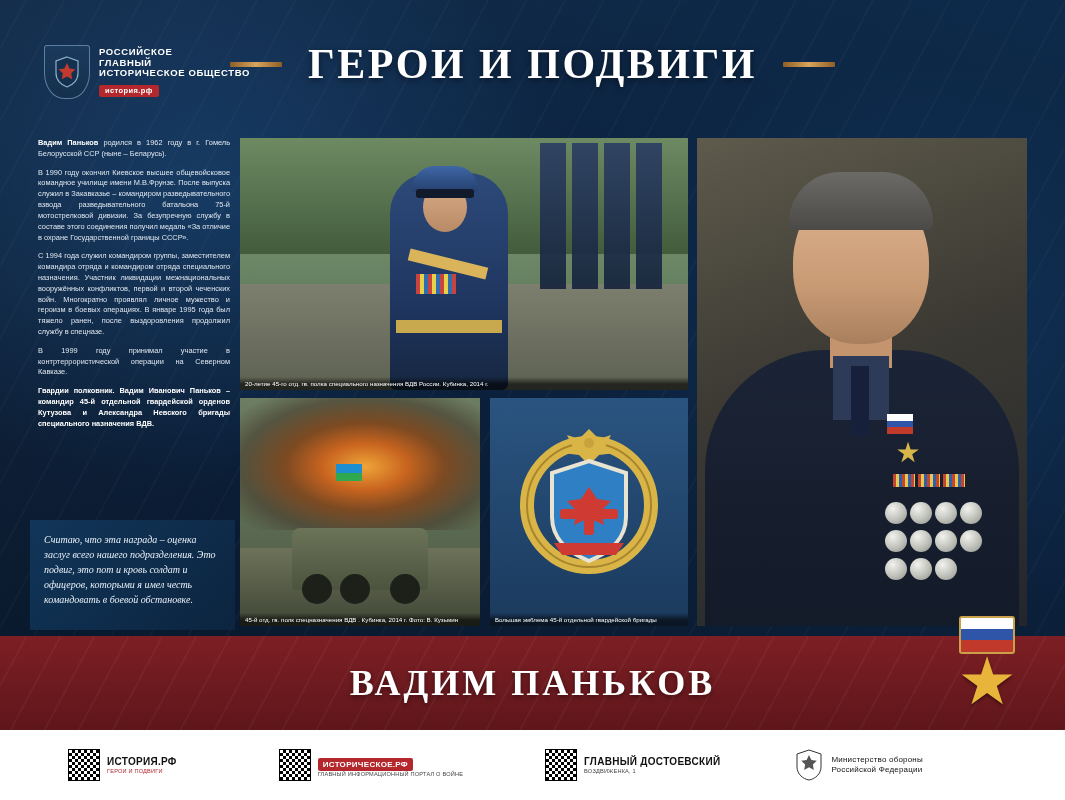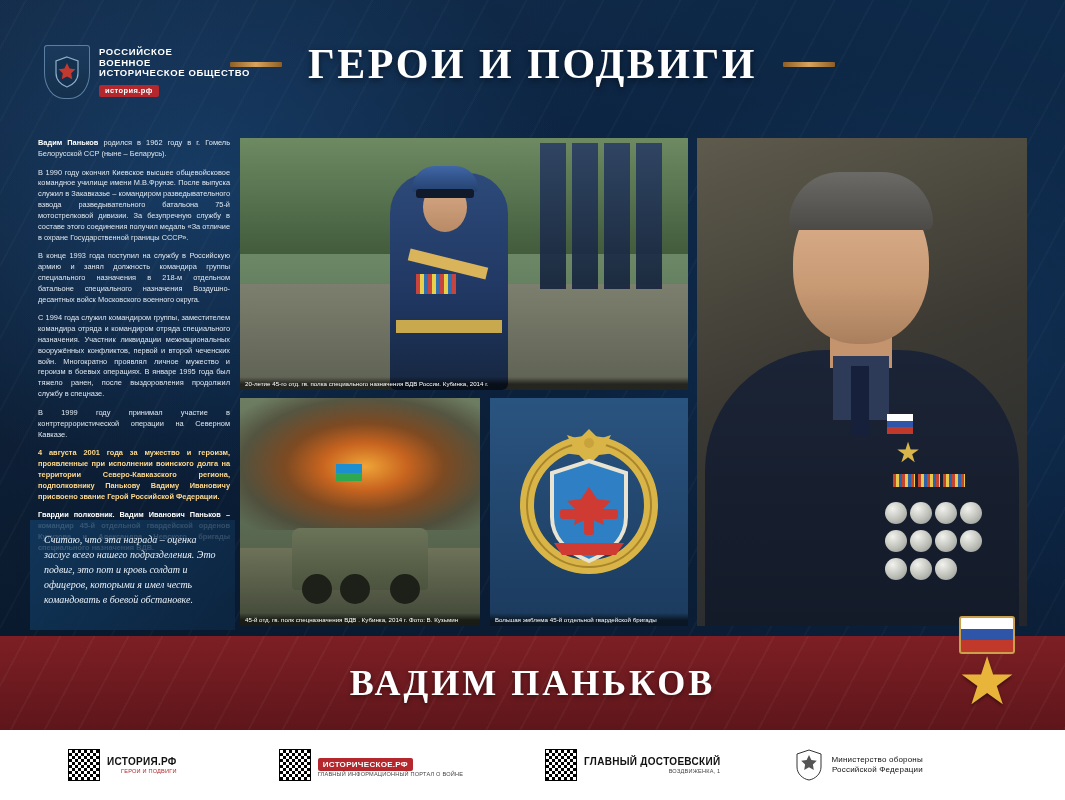--- a/index.html
+++ b/index.html
@@ -211,21 +211,21 @@
   .footer{
     position:absolute;left:0;top:730px;width:1065px;height:70px;background:#ffffff;
     display:flex;align-items:center;
   }
   .f-item{display:flex;align-items:center;gap:7px;}
   .qr{width:30px;height:30px;background:
      repeating-conic-gradient(#000 0% 25%, #fff 0% 50%) 0 0/6px 6px;
      border:1px solid #000;}
   .f-tx{line-height:1.2;}
   .f-t1{font-size:10px;font-weight:bold;color:#111;letter-spacing:.3px;}
-  .f-t2{font-size:5.6px;color:#444;letter-spacing:.2px;text-align:right;}
+  .f-t2{font-size:5.6px;color:#444;letter-spacing:.2px;}
   .f-red{color:#b3272d;}
   .mod-emblem{width:30px;height:34px;display:flex;align-items:center;justify-content:center;}
 </style>
 </head>
 <body>
 
 <div class="poster">
   <div class="bg-stripes"></div>
   <div class="bg-glow"></div>
   <div class="bg-glow2"></div>
@@ -233,40 +233,38 @@
   <div class="header">
     <div class="logo">
       <div class="logo-emblem">
         <svg width="26" height="32" viewBox="0 0 26 32" aria-hidden="true">
           <path d="M13 1 L24 5 V17 C24 24 19 29 13 31 C7 29 2 24 2 17 V5 Z" fill="#13304f" stroke="#8fb0cd" stroke-width="1.2"></path>
           <path d="M13 7 l2.6 5.4 5.9.8 -4.3 4.1 1 5.9 -5.2-2.8 -5.2 2.8 1-5.9 -4.3-4.1 5.9-.8z" fill="#c2392f"></path>
         </svg>
       </div>
       <div class="logo-text">
         <div class="l1">РОССИЙСКОЕ</div>
-        <div class="l2">ВОЕННОЕ</div>
+        <div class="l2">ГЛАВНЫЙ</div>
         <div class="l3">ИСТОРИЧЕСКОЕ ОБЩЕСТВО</div>
         <div class="logo-sub">история.рф</div>
       </div>
     </div>
 
     <div class="title-wrap">
       <span class="t-dash"></span>
       <span class="main-title">ГЕРОИ И ПОДВИГИ</span>
       <span class="t-dash"></span>
     </div>
   </div>
 
   <div class="text-col">
     <p><b>Вадим Паньков</b><span> родился в 1962 году в г. Гомель Белорусской ССР (ныне – Беларусь).</span></p>
     <p>В 1990 году окончил Киевское высшее общевойсковое командное училище имени М.В.Фрунзе. После выпуска служил в Закавказье – командиром разведывательного взвода разведывательного батальона 75-й мотострелковой дивизии. За безупречную службу в составе этого соединения получил медаль «За отличие в охране Государственной границы СССР».</p>
-    <p>В конце 1993 года поступил на службу в Российскую армию и занял должность командира группы специального назначения в 218-м отдельном батальоне специального назначения Воздушно-десантных войск Московского военного округа.</p>
     <p>С 1994 года служил командиром группы, заместителем командира отряда и командиром отряда специального назначения. Участник ликвидации межнациональных вооружённых конфликтов, первой и второй чеченских войн. Многократно проявлял личное мужество и героизм в боевых операциях. В январе 1995 года был тяжело ранен, после выздоровления продолжил службу в спецназе.</p>
     <p>В 1999 году принимал участие в контртеррористической операции на Северном Кавказе.</p>
-    <p class="hl">4 августа 2001 года за мужество и героизм, проявленные при исполнении воинского долга на территории Северо-Кавказского региона, подполковнику Панькову Вадиму Ивановичу присвоено звание Герой Российской Федерации.</p>
     <p class="bold-par">Гвардии полковник. Вадим Иванович Паньков – командир 45-й отдельной гвардейской орденов Кутузова и Александра Невского бригады специального назначения ВДВ.</p>
   </div>
 
   <div class="quote-box">
     <div class="q">Считаю, что эта награда – оценка заслуг всего нашего подразделения. Это подвиг, это пот и кровь солдат и офицеров, которыми я имел честь командовать в боевой обстановке.</div>
   </div>
 
   <div class="photo ph1">
     <div class="sky"></div>
     <div class="trees"></div>

